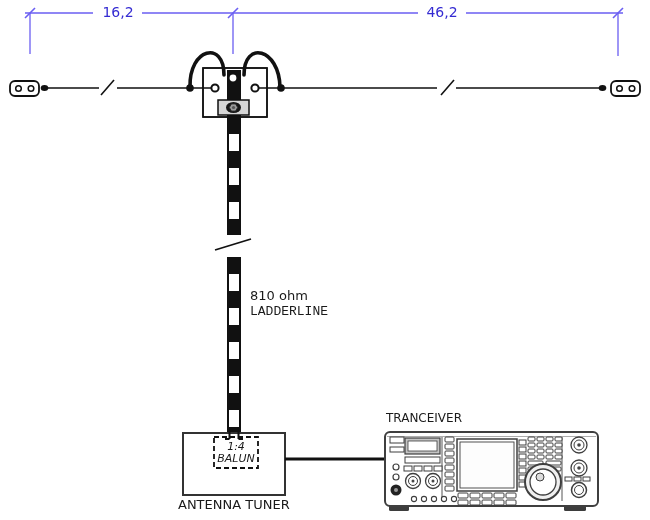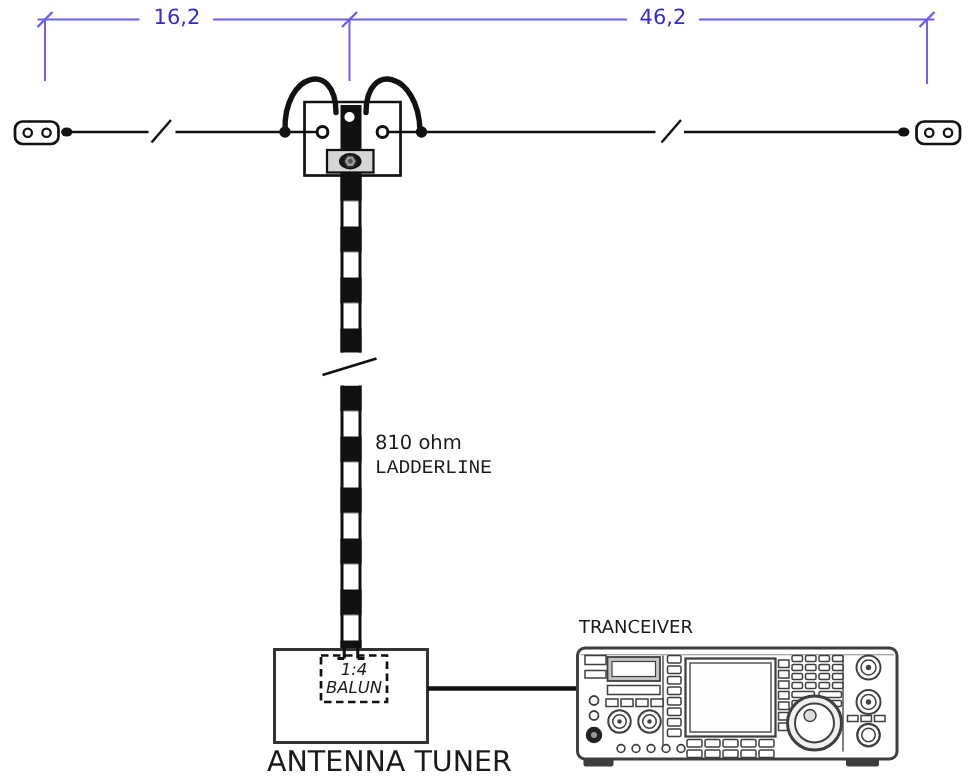--- a/index.html
+++ b/index.html
@@ -13,21 +13,21 @@
     color:var(--dim-text,#342bd2);
     font-size:14px;text-align:center;width:48px;top:4px;
   }
   #dim-left{left:94px;}
   #dim-right{left:418px;}
   #ladder-line1{left:250px;top:288px;font-size:13px;}
   #ladder-line2{left:250px;top:304px;font-size:13px;font-family:Liberation Mono, monospace;}
   .balun-text{width:46px;text-align:center;font-size:11px;left:213px;font-style:italic;}
   #balun-ratio{top:440px;}
   #balun-label{top:452px;}
-  #tuner-label{left:178px;top:497px;width:112px;text-align:center;font-size:19px;}
+  #tuner-label{left:178px;top:497px;width:112px;font-size:13px;}
   #trx-label{left:386px;top:411px;font-size:12px;}
   .ln{stroke:#111;fill:none;}
   .blue{stroke:var(--dim-line,#6b5ff2);fill:none;}
   .st{stroke:#3f3f3f;fill:#fff;stroke-width:1;}
   .kn{stroke:#3f3f3f;fill:#fff;}
 </style>
 </head>
 <body>
 
 <div id="stage">

